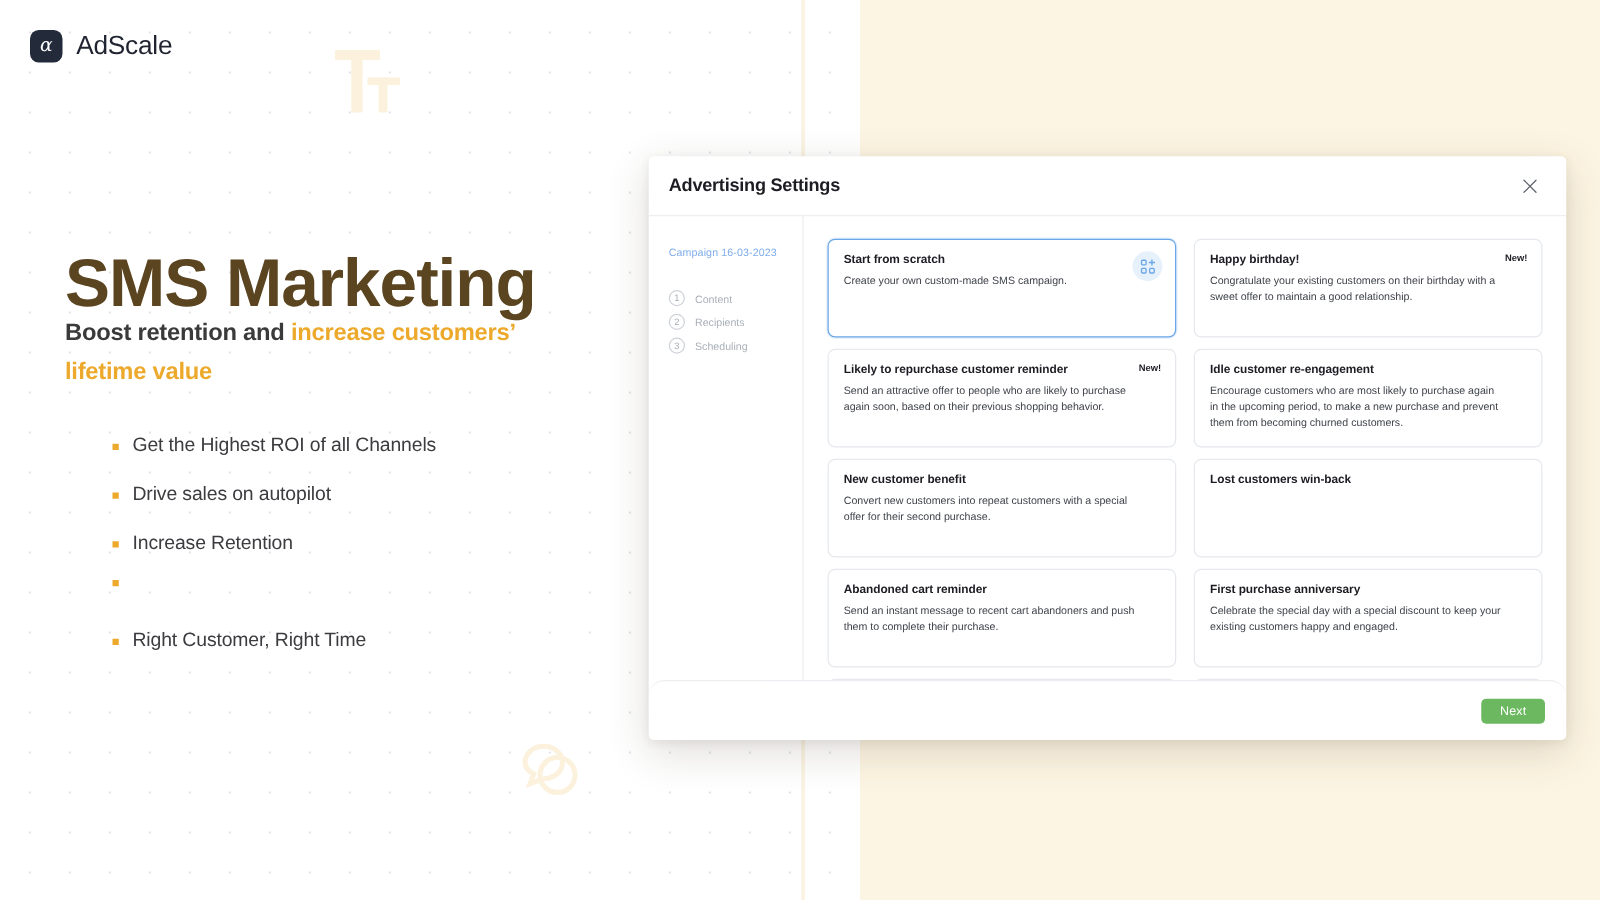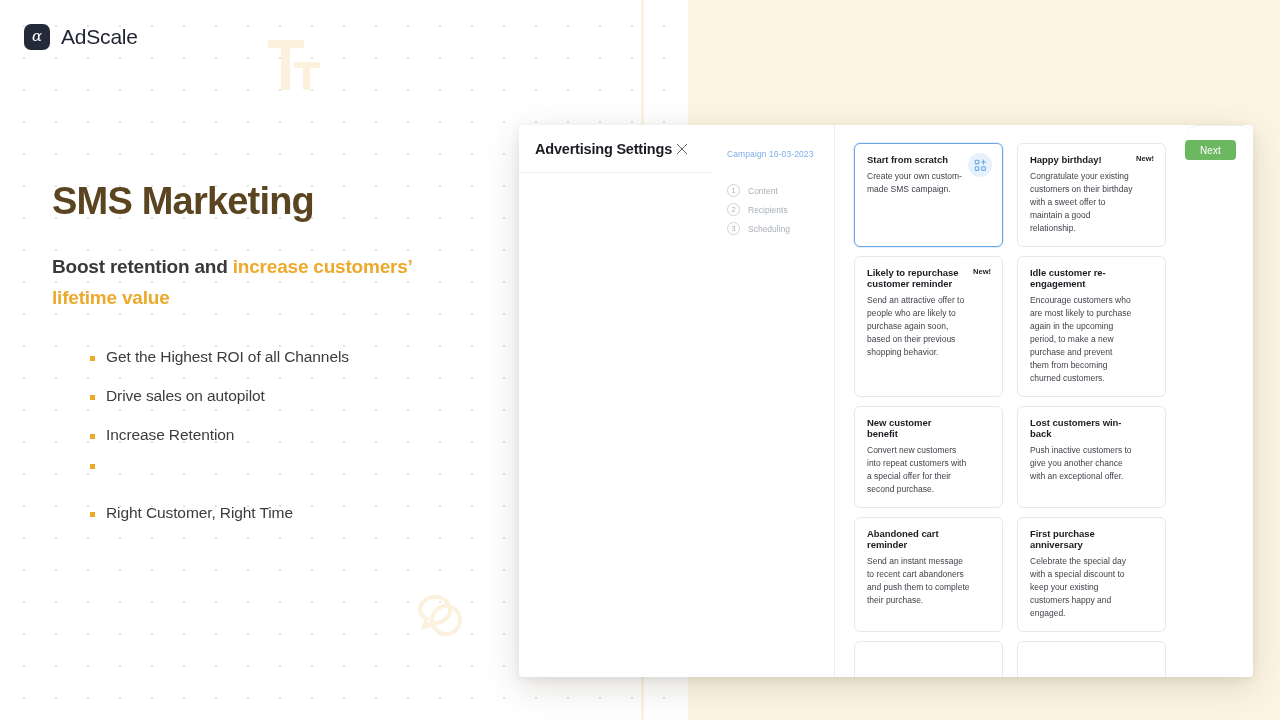--- a/index.html
+++ b/index.html
@@ -83,22 +83,22 @@
   }
   .logo-text {
     font-size: 21px;
     color: #1f2430;
     letter-spacing: -0.2px;
   }
 
   
   .headline {
     position: absolute;
-    left: 52px; top: 180px;
-    font-size: 38px;
+    left: 52px; top: 196px;
+    font-size: 54px;
     font-weight: bold;
     color: #5b4520;
     letter-spacing: -0.8px;
   }
   .subhead {
     position: absolute;
     left: 52px; top: 251px;
     width: 400px;
     font-size: 19px;
     font-weight: bold;
@@ -129,26 +129,26 @@
     background: #eda92b;
     flex: 0 0 auto;
     position: relative;
     top: -1px;
   }
 
   
   .modal {
     position: absolute;
     left: 519px; top: 125px;
-    width: 734px; height: 552px;
+    width: 734px; height: 467px;
     background: #ffffff;
     border-radius: 4px;
     box-shadow: 0 10px 34px rgba(60,50,30,0.16), 0 2px 8px rgba(60,50,30,0.08);
     display: flex;
-    flex-direction: row;
+    flex-direction: column;
     overflow: hidden;
   }
   .modal-header {
     height: 48px;
     flex: 0 0 auto;
     display: flex;
     align-items: center;
     justify-content: space-between;
     padding: 0 19px 0 16px;
     border-bottom: 1px solid #eceef1;
@@ -414,21 +414,20 @@
             <div class="card-desc">Encourage customers who are most likely to purchase again in the upcoming period, to make a new purchase and prevent them from becoming churned customers.</div>
           </div>
 
           <div class="card">
             <div class="card-title">New customer benefit</div>
             <div class="card-desc">Convert new customers into repeat customers with a special offer for their second purchase.</div>
           </div>
 
           <div class="card">
             <div class="card-title">Lost customers win-back</div>
-            <div class="card-desc">Push inactive customers to give you another chance with an exceptional offer.</div>
           </div>
 
           <div class="card">
             <div class="card-title">Abandoned cart reminder</div>
             <div class="card-desc">Send an instant message to recent cart abandoners and push them to complete their purchase.</div>
           </div>
 
           <div class="card">
             <div class="card-title">First purchase anniversary</div>
             <div class="card-desc">Celebrate the special day with a special discount to keep your existing customers happy and engaged.</div>

